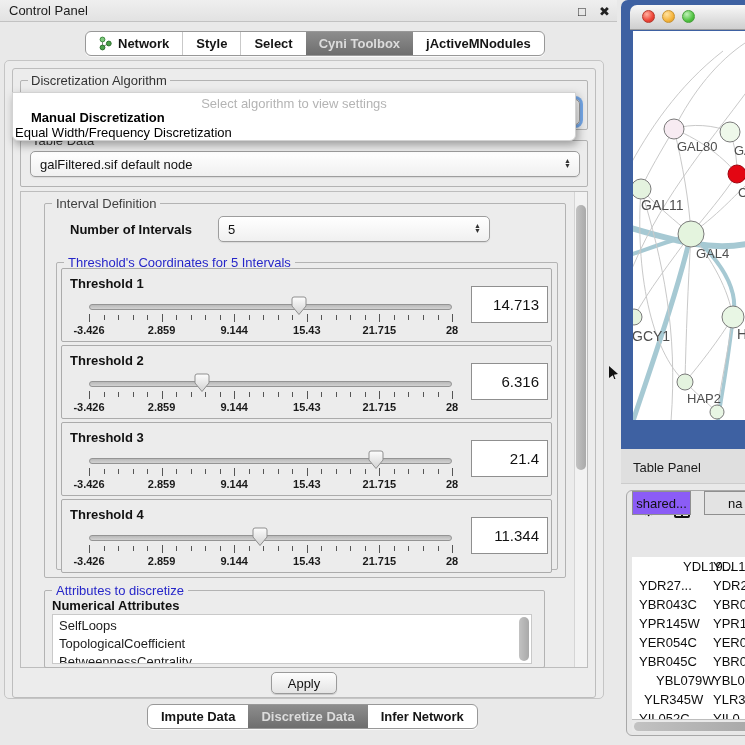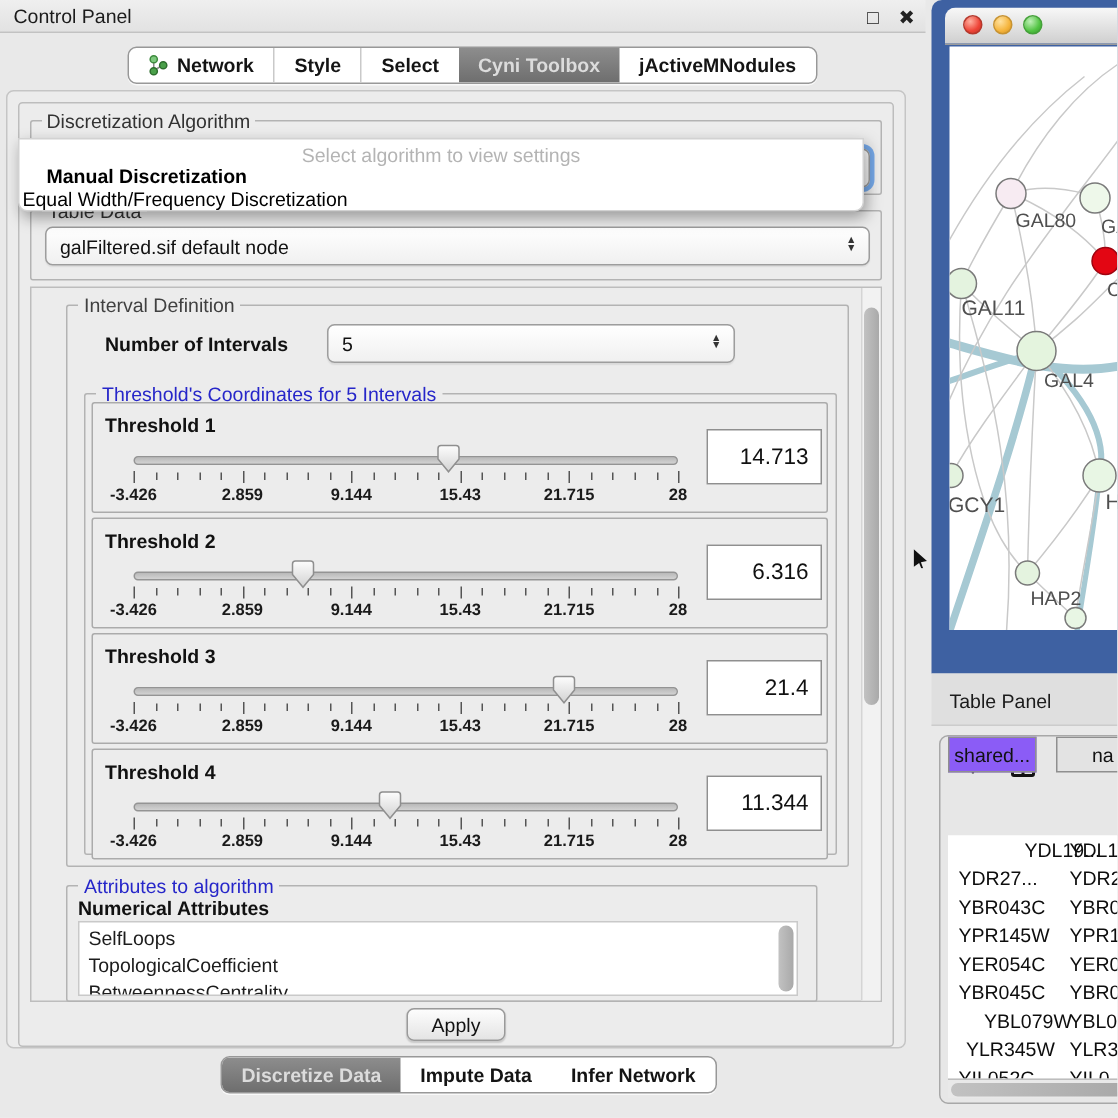--- a/index.html
+++ b/index.html
@@ -317,38 +317,38 @@
         <div class="ticklab" style="left: 287.4px;">21.715</div>
         <div class="ticklab" style="left: 360px;">28</div>
         <svg width="16" height="20" viewBox="0 0 16 20" class="thumb" style="left: 189.6px;">
           <path d="M3,1 h10 a2,2 0 0 1 2,2 v7 L8,18.5 L1,10 v-7 a2,2 0 0 1 2,-2 Z" fill="url(#thumbGrad)" stroke="#8f8f8f"></path>
         </svg>
         <div class="tval">11.344</div>
       </div>
     </div>
 
   <div class="abs group" style="left:44px;top:590px;width:501px;height:78px;">
-    <span class="gtitle g-blue">Attributes to algorithm</span>
+    <span class="gtitle g-blue">Attributes to discretize</span>
   </div>
   <div class="abs" style="left:52px;top:598px;font-size:13px;font-weight:700;color:#111;">Numerical Attributes</div>
   <div class="abs" id="attr-list">
       <div class="attr-item" style="top: 3px;">SelfLoops</div>
       <div class="attr-item" style="top: 21px;">TopologicalCoefficient</div>
       <div class="attr-item" style="top: 39px;">BetweennessCentrality</div>
     </div>
   <div class="abs scroll-thumb" style="left:519px;top:617px;width:10px;height:44px;"></div>
 
   <div class="abs push-btn" style="left:271px;top:672px;width:66px;height:22px;">Apply</div>
 
   <div class="abs segctl" id="bottom-tabs" style="left:147px;top:704px;">
+    <div class="seg">
+        <span>Impute Data</span>
+      </div>
     <div class="seg selected">
         <span>Discretize Data</span>
-      </div>
-    <div class="seg">
-        <span>Impute Data</span>
       </div>
     <div class="seg">
         <span>Infer Network</span>
       </div>
   </div>
 
   <div class="abs" id="net-frame"></div>
   <div class="abs" id="mac-titlebar">
     <div class="light" id="light-red"></div>
     <div class="light" id="light-yellow"></div>

